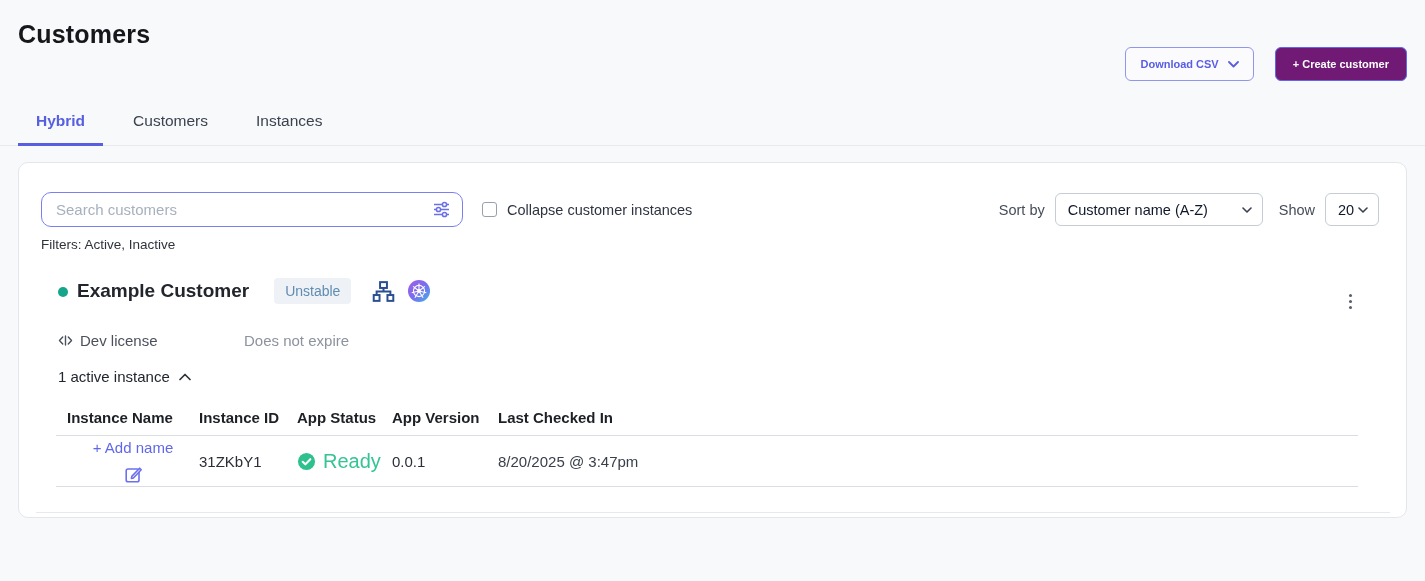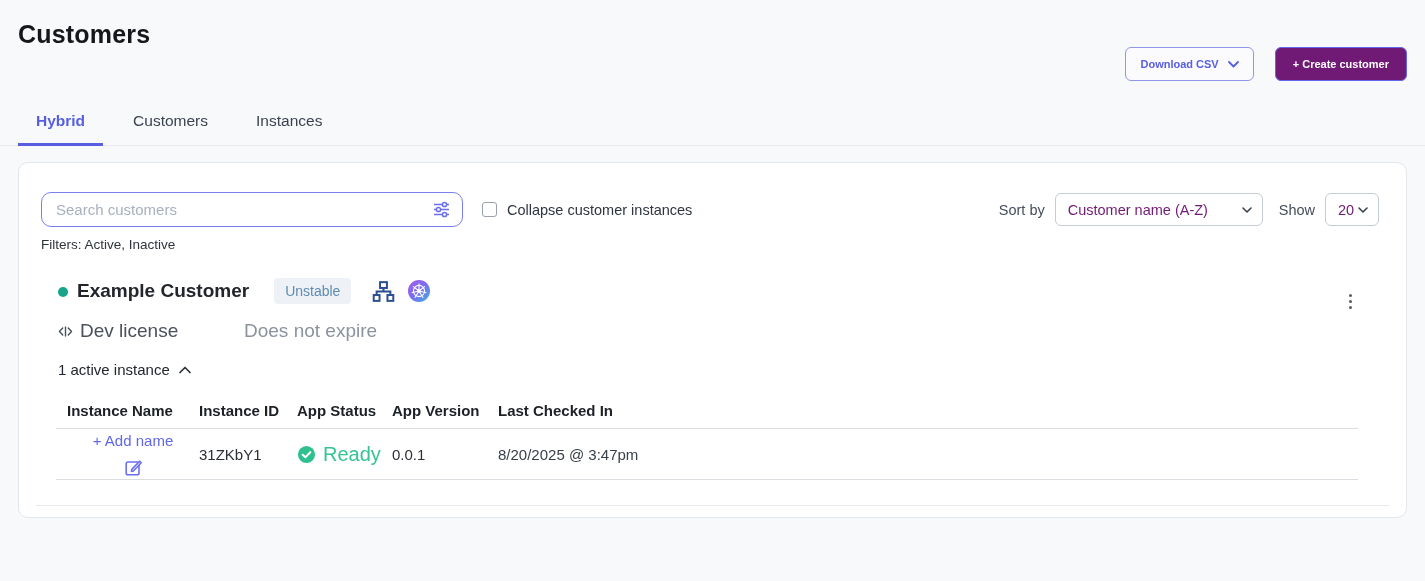--- a/index.html
+++ b/index.html
@@ -26,36 +26,36 @@
   .card { margin:16px 18px 0; background:#ffffff; border:1px solid #e3e7ec; border-radius:10px; height:356px; padding-top:29px; overflow:hidden; }
   .toolbar { display:flex; align-items:center; padding:0 27px 0 22px; }
   .search-box { width:422px; height:35px; border:1px solid #7a80f0; border-radius:10px; background:#fff; display:flex; align-items:center; padding:0 10px 0 14px; }
   .search-box input { flex:1; border:none; outline:none; font-size:15px; color:#2e333c; font-family:"Liberation Sans",sans-serif; background:transparent; }
   .search-box input::placeholder { color:#a7b0bd; }
   .collapse-wrap { display:flex; align-items:center; gap:10px; margin-left:19px; cursor:pointer; }
   .checkbox { width:15px; height:15px; border:1.5px solid #99a0ab; border-radius:3px; background:#fff; }
   .collapse-label { font-size:14.5px; color:#2e3440; }
   .toolbar-spacer { flex:1; }
   .ctl-label { font-size:14.5px; color:#454c59; margin-right:10px; white-space:nowrap; }
-  .select { position:relative; height:33px; border:1px solid #c6ccd4; border-radius:6px; background:#fff; display:flex; align-items:center; padding:0 30px 0 12px; font-size:14.5px; color:#701a75; cursor:pointer; white-space:nowrap; }
+  .select { position:relative; height:33px; border:1px solid #c6ccd4; border-radius:6px; background:#fff; display:flex; align-items:center; padding:0 30px 0 12px; font-size:14.5px; color:#0f172a; cursor:pointer; white-space:nowrap; }
   .select .chev { position:absolute; right:10px; top:13px; }
   .select-sort { width:208px; margin-right:16px; }
   .select-show { width:54px; }
   .filters-line { margin:10px 0 0 22px; font-size:13.5px; color:#2e333c; }
   
   .customer { margin:26px 22px 0 39px; position:relative; }
   .cust-head { display:flex; align-items:center; }
   .dot { width:10px; height:10px; border-radius:50%; background:#16a48a; margin:2px 9px 0 0; flex-shrink:0; }
   .cust-name { font-size:19px; font-weight:700; color:#22252c; }
   .badge { margin-left:25px; background:#eef2f7; color:#5f8cb0; font-size:14px; padding:5px 11px; border-radius:4px; }
   .head-icon { margin-left:20px; display:flex; align-items:center; }
   .head-icon + .head-icon { margin-left:11px; }
   .kebab { position:absolute; right:28px; top:12px; display:flex; flex-direction:column; gap:3px; cursor:pointer; padding:4px; }
   .kebab i { width:3px; height:3px; border-radius:50%; background:#585f6b; }
-  .cust-meta { display:flex; align-items:flex-end; margin-top:16px; font-size:19px; }
+  .cust-meta { display:flex; align-items:flex-end; margin-top:28px; font-size:15px; }
   .lic { display:flex; align-items:center; gap:7px; color:#4b515c; width:186px; }
   .expiry { color:#8c939e; width:137px; }
   .created { color:#949ba6; }
   .created .link { margin-left:4px; }
   .inst-toggle { display:flex; align-items:center; gap:9px; margin-top:19px; font-size:15px; color:#22262e; cursor:pointer; }
   
   .itable { margin:24px 0 0 -2px; width:1302px; }
   .itable-header, .itable-row { display:grid; grid-template-columns:132px 98px 95px 106px auto; align-items:center; padding-left:11px; }
   .itable-header { font-size:15px; font-weight:700; color:#1d2126; padding-bottom:9px; border-bottom:1px solid #dadde2; }
   .itable-row { height:51px; border-bottom:1px solid #dadde2; font-size:15px; color:#2b2f37; }

